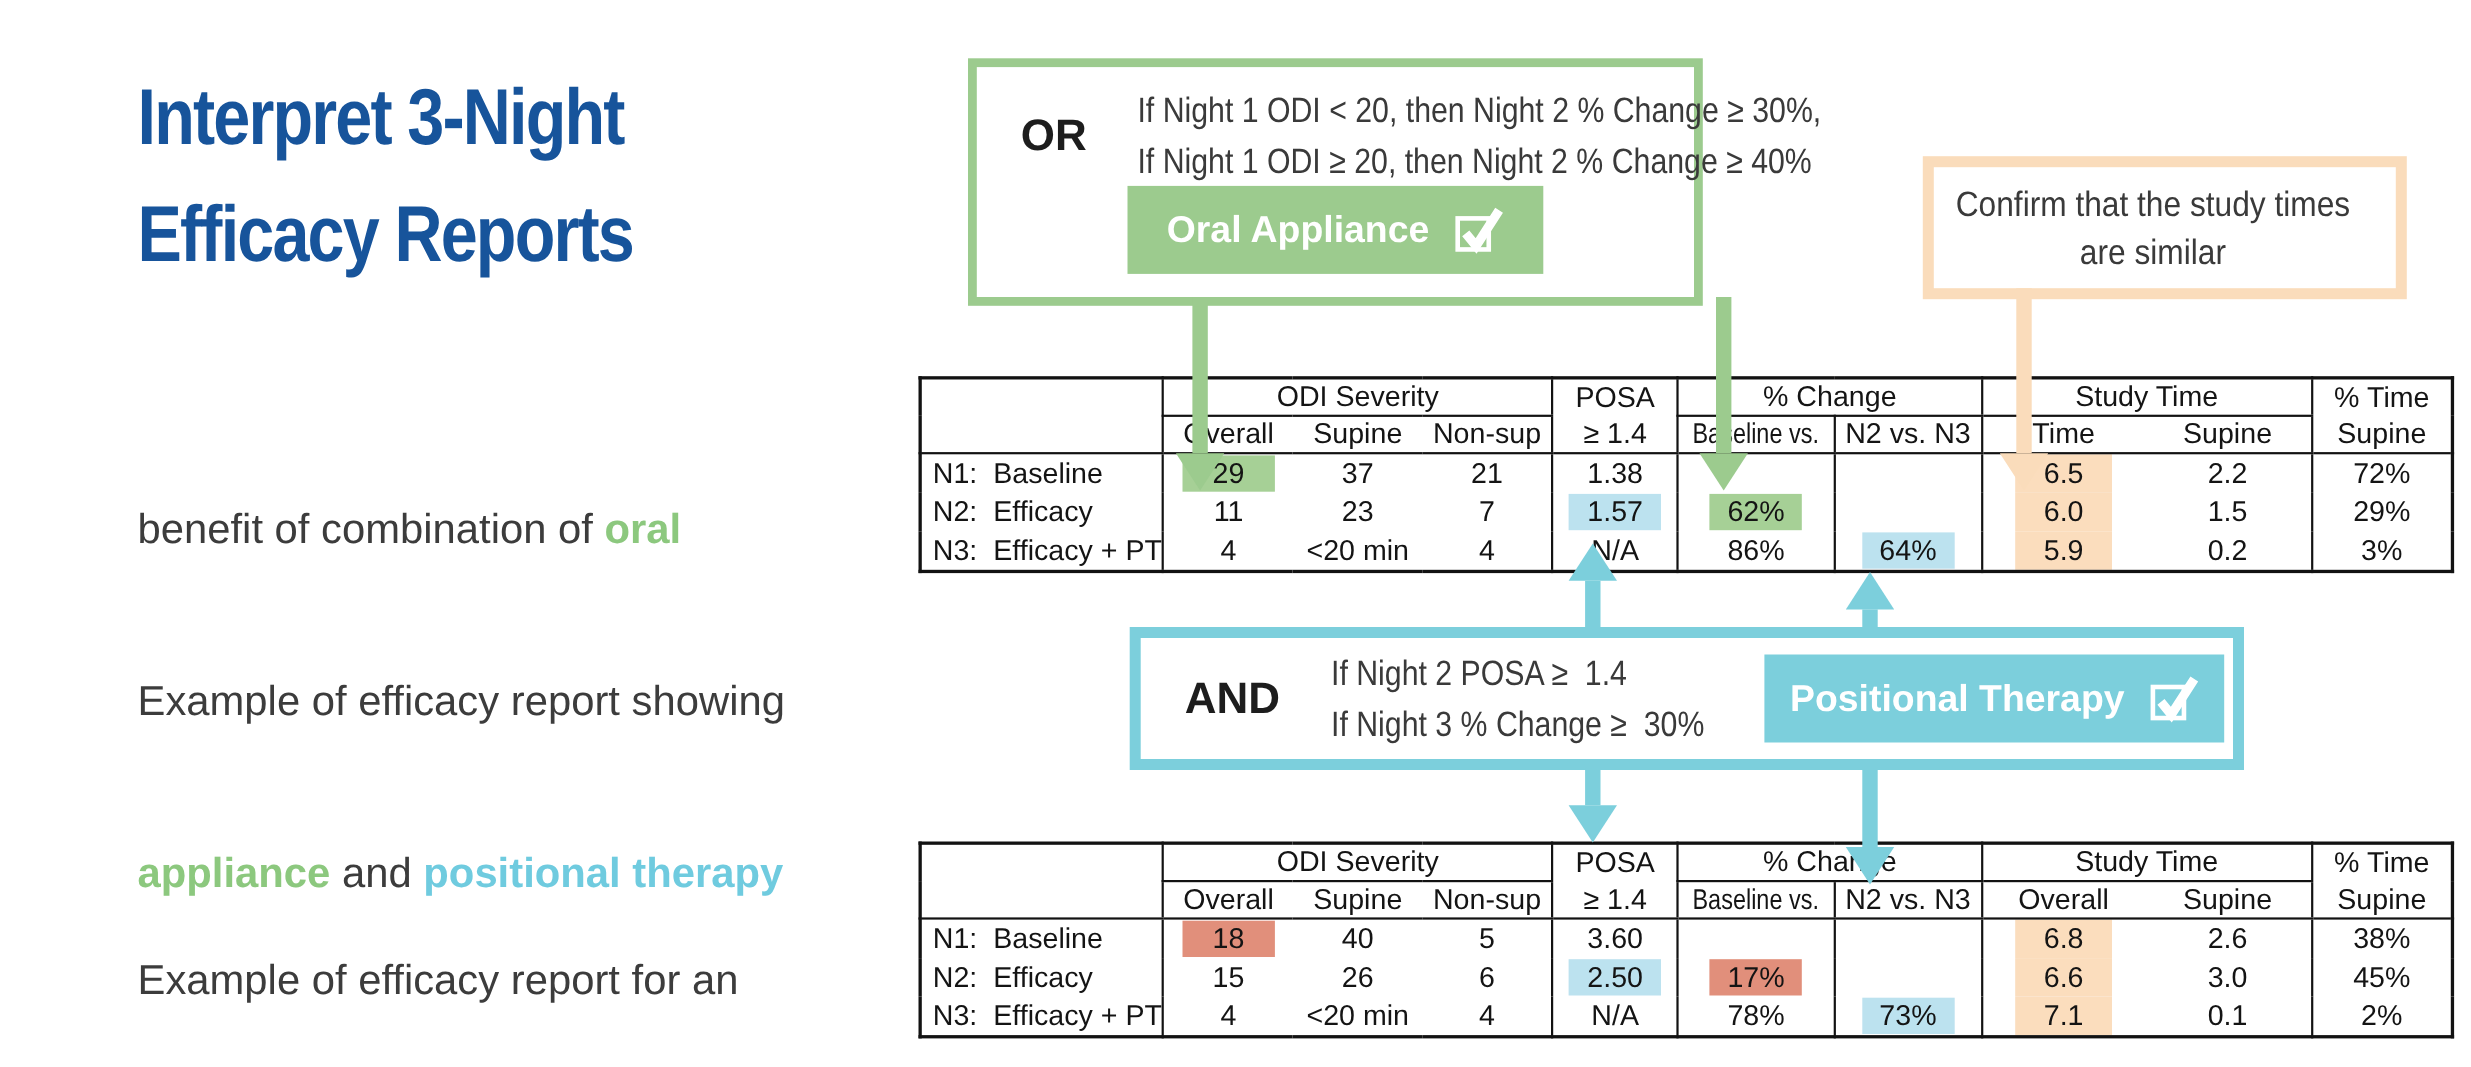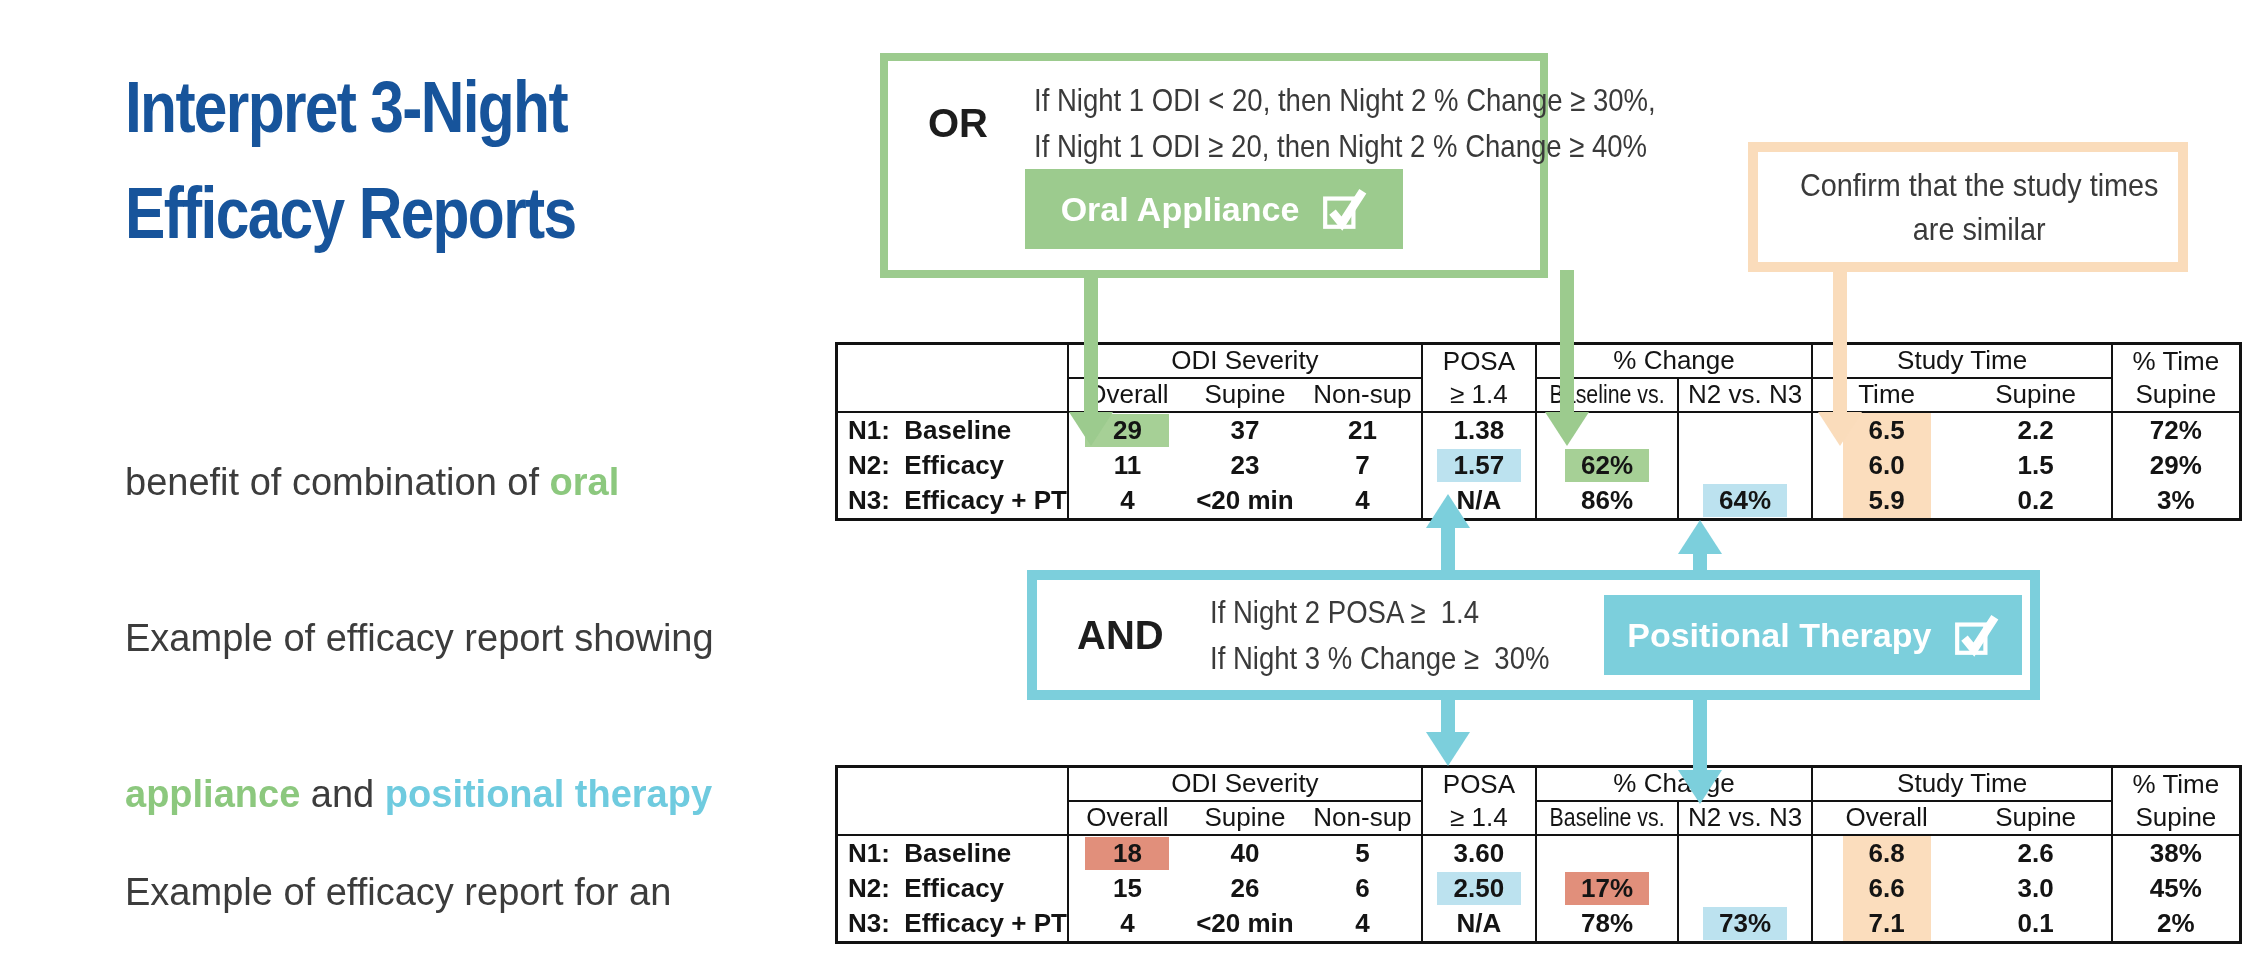--- a/index.html
+++ b/index.html
@@ -17,21 +17,21 @@
   .cap .teal{color:#6FCBDF;font-weight:bold;}
 
   
   .orbox{position:absolute;left:880px;top:53px;width:668px;height:225px;
          border:8px solid #9CCB8E;box-sizing:border-box;background:#fff;}
   .andbox{position:absolute;left:1027px;top:570px;width:1013px;height:130px;
          border:10px solid #7CCFDC;box-sizing:border-box;background:#fff;
          display:flex;align-items:center;}
   .confirmbox{position:absolute;left:1748px;top:142px;width:440px;height:130px;
          border:10px solid #FADCBB;box-sizing:border-box;background:#fff;
-         display:flex;align-items:center;justify-content:flex-end;padding-left:10px;}
+         display:flex;align-items:center;justify-content:flex-start;}
   .confirmbox .ctext{font-size:32px;line-height:44px;color:#3a3a3a;text-align:center;
          transform:scaleX(.9);white-space:pre;}
   .orrow{display:flex;align-items:center;padding:16px 0 0 40px;}
   .biglabel{font-size:40px;font-weight:bold;color:#1d1d1d;flex:none;}
   .rules{margin-left:46px;font-size:32px;line-height:46px;color:#3a3a3a;white-space:pre;
          transform:scaleX(.86);transform-origin:0 50%;}
   .pill{display:flex;align-items:center;justify-content:center;gap:22px;
         color:#ffffff;font-weight:bold;font-size:34px;white-space:pre;}
   .orbtn{position:absolute;left:50%;top:108px;transform:translateX(-50%);
          width:378px;height:80px;background:#9CCB8E;}
@@ -46,21 +46,21 @@
 
   
   .rpt{position:absolute;border-collapse:collapse;table-layout:fixed;
        border:3px solid #121212;font-size:26px;color:#141414;background:#fff;padding-left:36px;}
   .rpt td{text-align:center;vertical-align:middle;padding:0;white-space:pre;overflow:visible;}
   .rpt .bl{border-left:2px solid #121212;}
   .rpt tr.grow{height:34px;}
   .rpt tr.srow{height:34px;}
   .rpt tr.srow td{border-bottom:2px solid #121212;}
   .rpt .gspan{border-bottom:2px solid #121212;}
-  .rpt tr.drow{height:35px;font-weight:bold;}
+  .rpt tr.drow{height:35px;}
   .rowlab{text-align:left !important;padding-left:10px !important;}
   .hl{display:inline-block;min-width:84px;padding:1px 0;}
   .hl-green{background:#A6D096;}
   .hl-blue{background:#BCE2EF;}
   .hl-salmon{background:#E18F7B;}
   .pcol{padding:0 !important;}
   .colfill{width:88px;height:35px;margin:0 auto;background:#FBDDBD;
            display:flex;align-items:center;justify-content:center;}
   .fitc{display:inline-block;transform:scaleX(.82);transform-origin:50% 50%;}
 </style>

